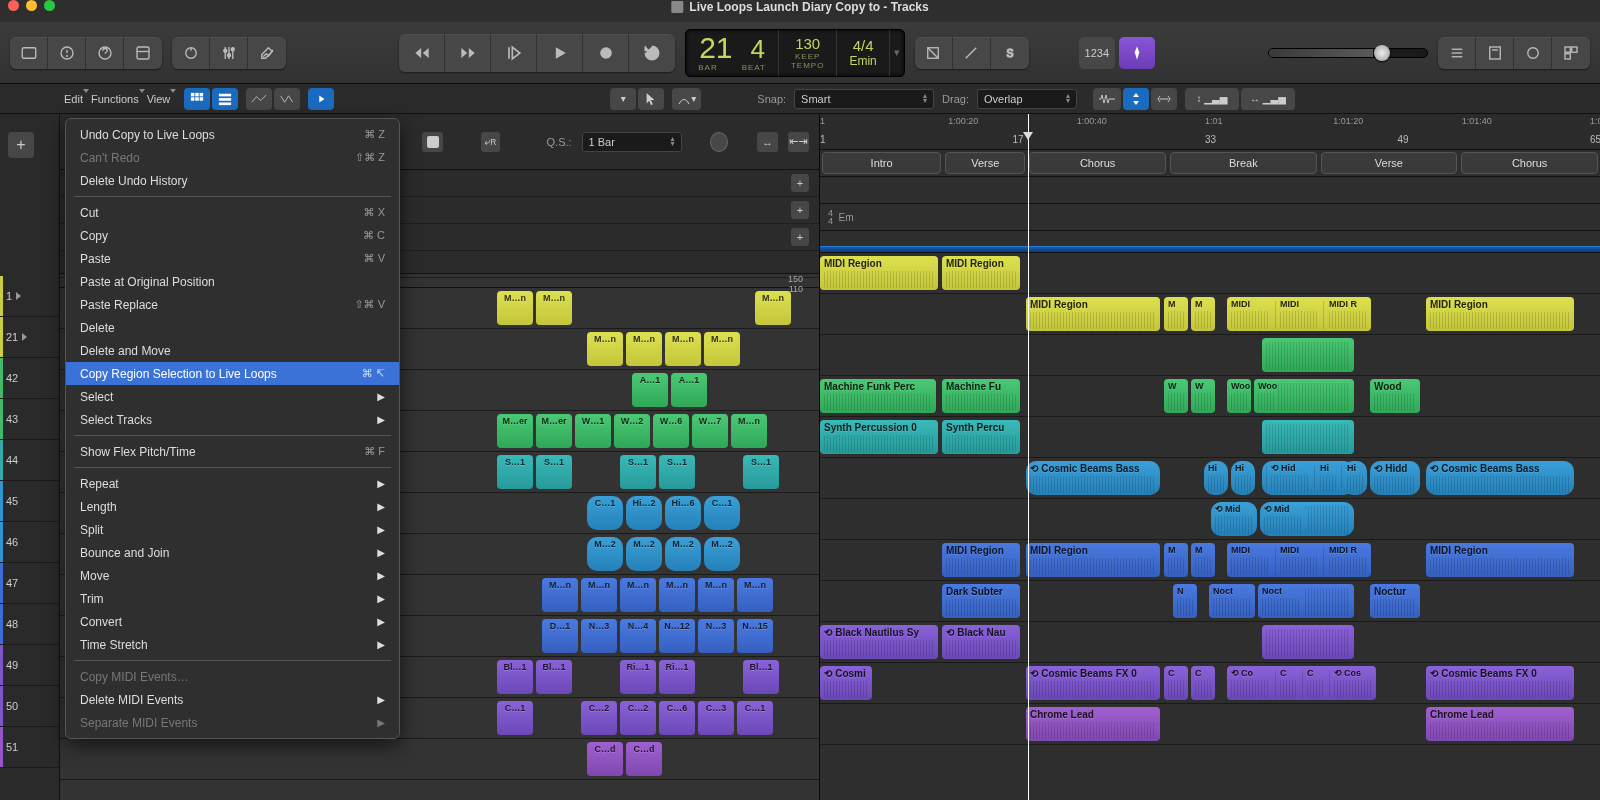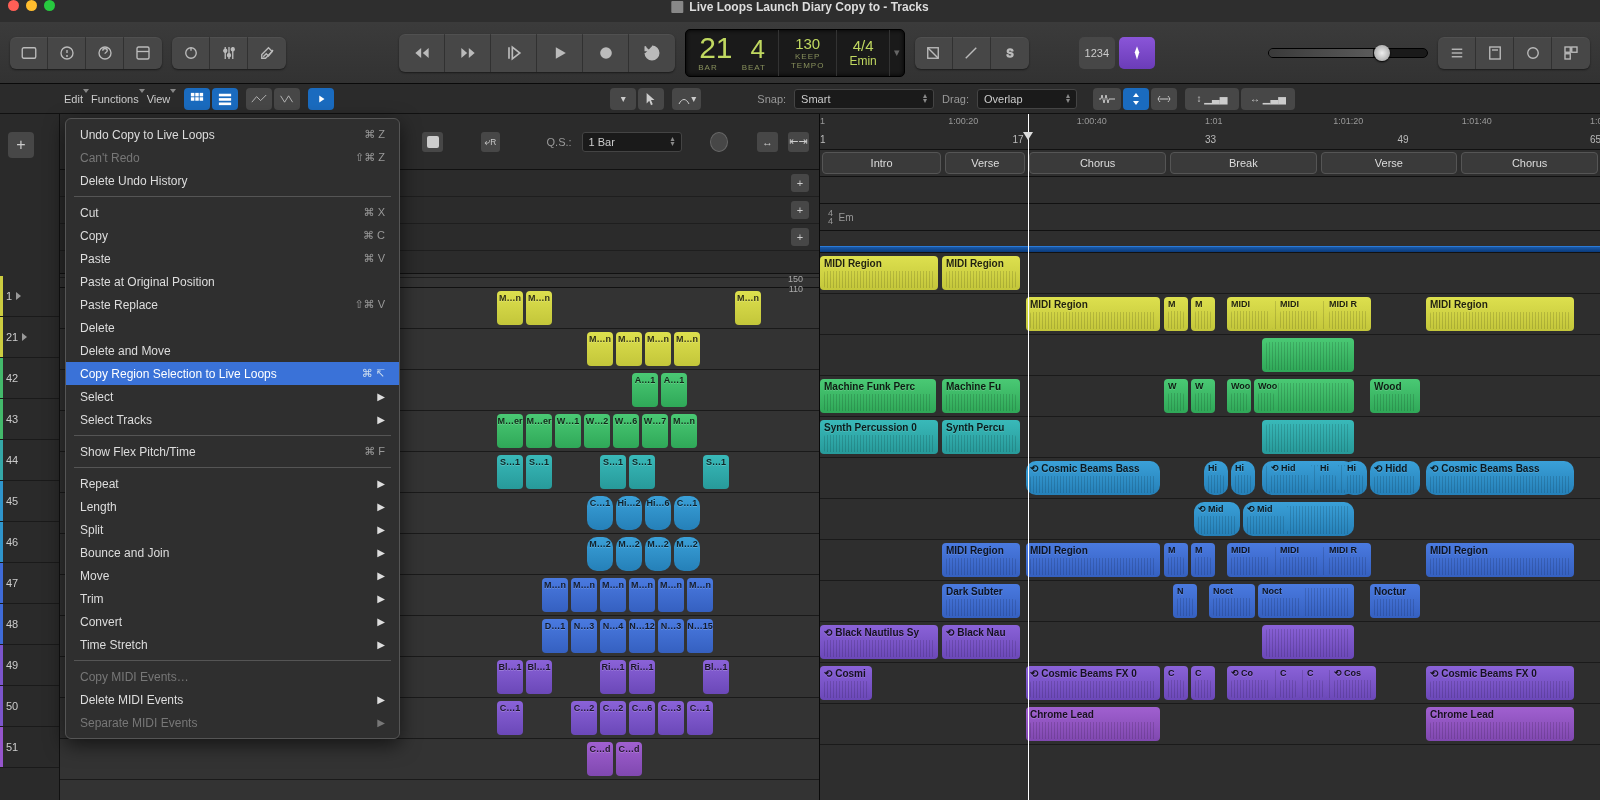--- a/index.html
+++ b/index.html
@@ -63,21 +63,21 @@
 
 .center-pane { flex: 0 0 760px; background:#333; position:relative; overflow:hidden; border-right: 1px solid #0a0a0a;}
 .cell-header { height: 56px; background:#2b2b2b; border-bottom:1px solid #111; display:flex; align-items:center; padding: 0 10px; gap: 10px; }
 .cell-header .small-btn { width:24px; height:20px; background:#474747; border-radius:3px; display:flex;align-items:center;justify-content:center; cursor:pointer;}
 .cat-rows { height:104px; background:#2b2b2b; border-bottom:1px solid #111; }
 .cat-row { height:27px; border-bottom:1px solid #1e1e1e; display:flex; align-items:center; padding-left:8px; font-size:11px; color:#ccc; }
 .cat-row .plus { margin-left:auto; margin-right:10px; width:18px;height:18px;background:#474747;border-radius:3px;display:flex;align-items:center;justify-content:center;cursor:pointer;}
 
 .cell-grid { position:relative; }
 .cell-row { height:41px; border-bottom:1px solid #1a1a1a; display:flex; gap:3px; padding: 3px 4px; }
-.cell { width: 26px; border-radius: 4px; display:flex; align-items:flex-start; justify-content:center; font-size:9px; font-weight:600; color:rgba(0,0,0,.8); padding-top:2px; overflow:hidden; text-shadow: 0 1px 0 rgba(255,255,255,.2);}
+.cell { width: 36px; border-radius: 4px; display:flex; align-items:flex-start; justify-content:center; font-size:9px; font-weight:600; color:rgba(0,0,0,.8); padding-top:2px; overflow:hidden; text-shadow: 0 1px 0 rgba(255,255,255,.2);}
 .cell-spacer { width:42px; }
 
 
 .edit-menu { position:absolute; left: 65px; top: 118px; width: 335px; background:#2f2f2f; border:1px solid #555; border-radius:6px; box-shadow:0 6px 20px rgba(0,0,0,.6); z-index: 1000; padding: 4px 0; }
 .menu-item { height: 23px; display:flex; align-items:center; padding: 0 14px; font-size:12px; color:#ddd; cursor:pointer; justify-content: space-between; }
 .menu-item.disabled { color:#777; }
 .menu-item.highlighted { background:#3a72d8; color:#fff; }
 .menu-item .shortcut { color:#999; font-size:11px; }
 .menu-item.highlighted .shortcut { color:#cde; }
 .menu-item .submenu-arrow { margin-left:auto; font-size:10px; }
@@ -805,21 +805,21 @@
               <span style="font-size: 9px;">Hi</span>
               <div class="wave"></div>
             </div>
           </div>
         </div>
         <div class="region-row">
           <div class="region c-cyan" style="left: 442px; width: 92px;">
             <span></span>
             <div class="wave"></div>
           </div>
-          <div class="chip-rack" style="left: 347px;">
+          <div class="chip-rack" style="left: 364px;">
             <div style="width: 6px;"></div>
             <div style="width: 6px;"></div>
             <div style="width: 6px;"></div>
             <div class="region c-cyan" style="position: relative; width: 46px; top: 0px; bottom: 0px;">
               <span style="font-size: 9px;">⟲ Mid</span>
               <div class="wave"></div>
             </div>
             <div class="region c-cyan" style="position: relative; width: 46px; top: 0px; bottom: 0px;">
               <span style="font-size: 9px;">⟲ Mid</span>
               <div class="wave"></div>

